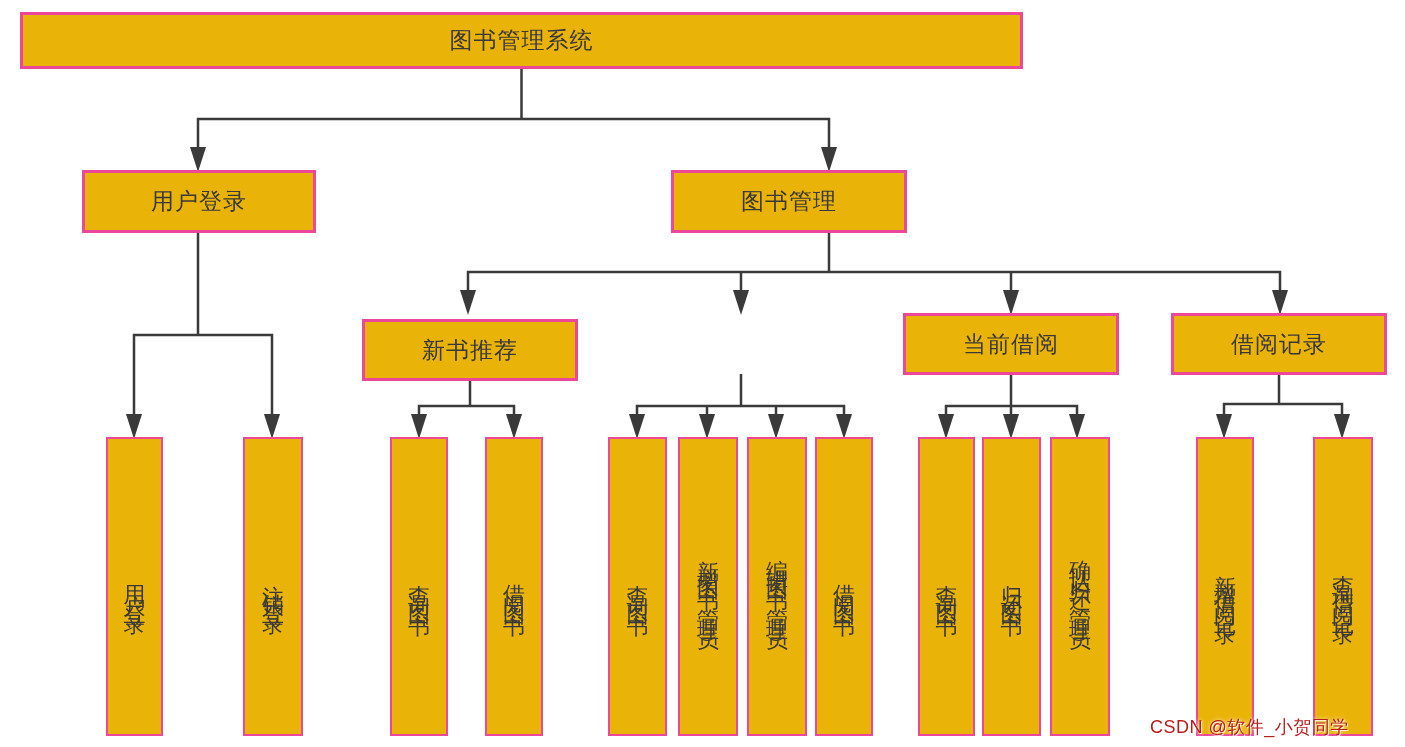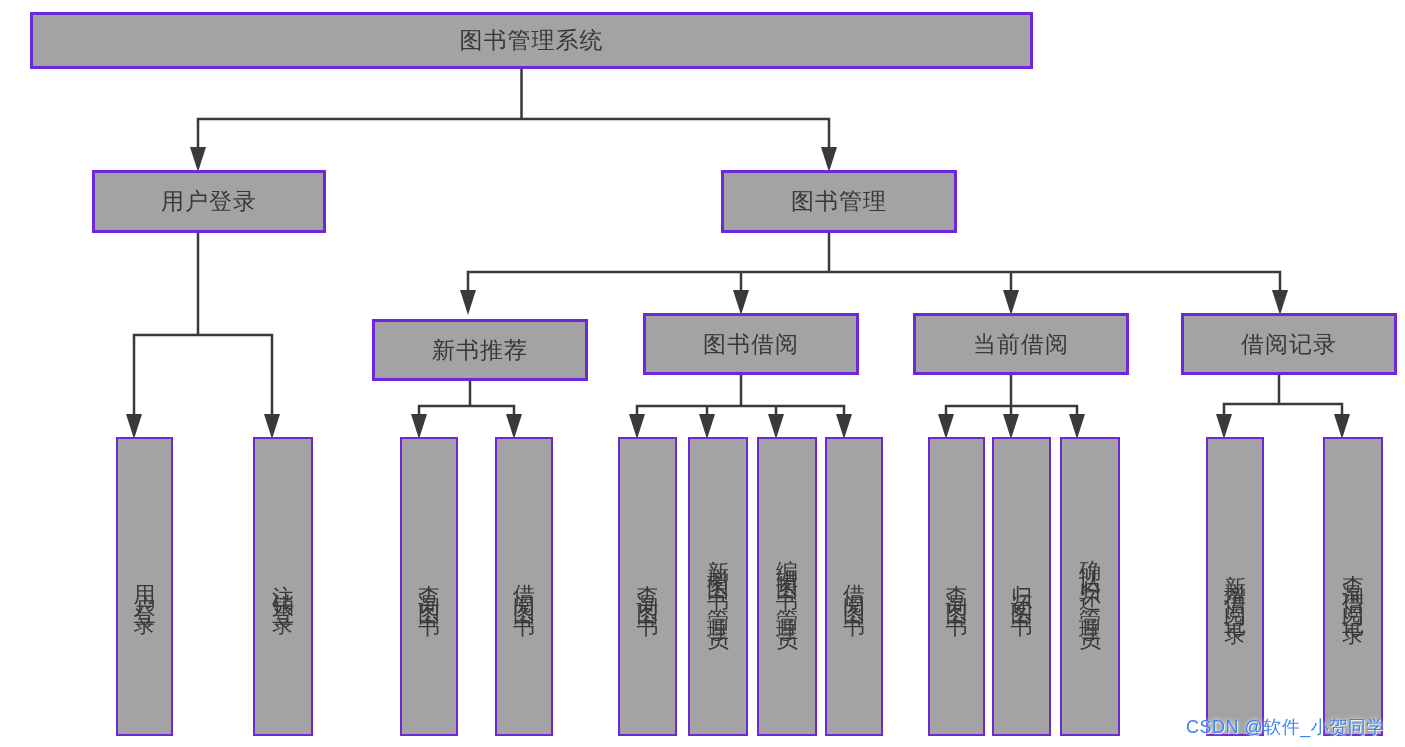--- a/index.html
+++ b/index.html
@@ -12,53 +12,52 @@
     overflow: hidden;
   }
   #connectors {
     position: absolute;
     left: 0; top: 0;
     z-index: 0;
   }
   .box {
     position: absolute;
     box-sizing: border-box;
-    background: #a3a3a3;
-    border: 3px solid #6d28d9;
+    background: #eab308;
+    border: 3px solid #ec4899;
     display: flex;
     align-items: center;
     justify-content: center;
     z-index: 1;
     color: #383838;
-    margin-left: 10px;
   }
   .box.h {
     font-size: 23px;
     letter-spacing: 1px;
     white-space: nowrap;
   }
   .box.v {
     border-width: 2.5px;
   }
   .vtext {
     writing-mode: vertical-rl;
     text-orientation: mixed;
     font-size: 22px;
     letter-spacing: 0.45em;
     line-height: 1;
     white-space: nowrap;
     color: #383838;
   }
   #watermark {
     position: absolute;
-    left: 1186px;
+    left: 1150px;
     top: 715px;
     z-index: 3;
     font-size: 18px;
-    color: #3b82f6;
+    color: #b91c1c;
     white-space: nowrap;
     letter-spacing: 0.5px;
     text-shadow: 0 0 4px rgba(255,255,255,0.95), 1px 1px 0 rgba(255,255,255,0.8);
   }
 </style>
 </head>
 <body>
 
 <div id="stage">
 
@@ -98,24 +97,23 @@
       <polygon points="1003,414 1019,414 1011,439"></polygon>
       <polygon points="1069,414 1085,414 1077,439"></polygon>
       <polygon points="1216,414 1232,414 1224,439"></polygon>
       <polygon points="1334,414 1350,414 1342,439"></polygon>
     </g>
   </svg>
 
   <div class="box h" style="left:20px; top:12px; width:1003px; height:57px">图书管理系统</div>
 
   <div class="box h" style="left:82px; top:170px; width:234px; height:63px">用户登录</div>
-  <div class="box h" style="left:711px; top:170px; width:236px; height:63px">图书管理</div>
+  <div class="box h" style="left:671px; top:170px; width:236px; height:63px">图书管理</div>
 
   <div class="box h" style="left:362px; top:319px; width:216px; height:62px">新书推荐</div>
-  <div class="box h" style="left:633px; top:313px; width:216px; height:62px">图书借阅</div>
   <div class="box h" style="left:1171px; top:313px; width:216px; height:62px">借阅记录</div>
   <div class="box h" style="left:903px; top:313px; width:216px; height:62px">当前借阅</div>
 
   <div class="box v" style="left:106px; top:437px; width:57px; height:299px">
     <span class="vtext">用户登录</span>
   </div>
   <div class="box v" style="left:243px; top:437px; width:60px; height:299px">
     <span class="vtext">注销登录</span>
   </div>
 

